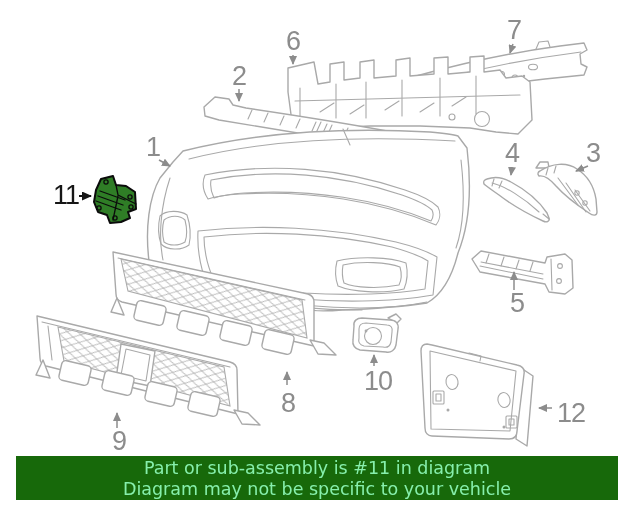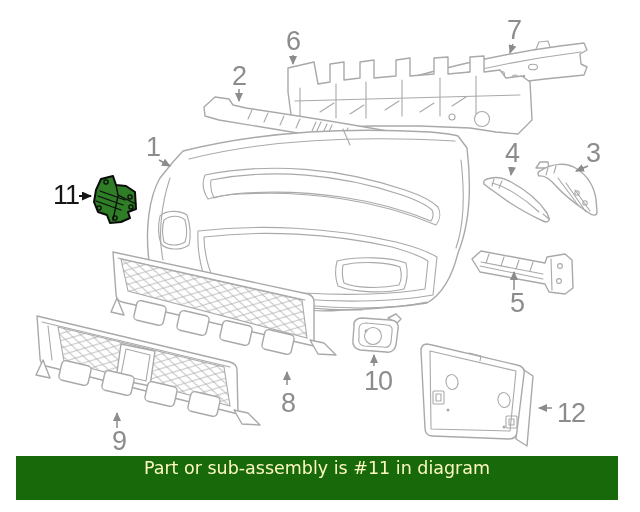--- a/index.html
+++ b/index.html
@@ -11,21 +11,21 @@
   .dot{fill:#a9a9a9;stroke:none;}
   .mesh{fill:url(#mesh);stroke:#ababab;stroke-width:1.1;}
   .lbl{font-family:"Liberation Sans","DejaVu Sans",sans-serif;font-size:27px;fill:#8c8c8c;
        letter-spacing:-1px;text-anchor:middle;}
   .lbl11{fill:#161616;}
   .arrow{stroke:#8c8c8c;stroke-width:1.5;fill:none;}
   .arrow11{stroke:#161616;stroke-width:2;fill:none;}
   .green{fill:#2f7d26;stroke:#0b0b0b;stroke-width:2;stroke-linejoin:round;}
   .greendet{stroke:#0b0b0b;stroke-width:1.3;fill:none;stroke-linecap:round;}
   .banner{position:absolute;left:16px;top:456px;width:602px;height:44px;background:#17690a;
-          color:#fef9c3;text-align:center;font-size:17.5px;line-height:20.5px;padding-top:2px;
+          color:#86efac;text-align:center;font-size:17.5px;line-height:20.5px;padding-top:2px;
           box-sizing:border-box;}
 </style>
 </head>
 <body>
 
 <div class="page">
   <svg width="640" height="512" viewBox="0 0 640 512">
     <defs>
       <pattern id="mesh" width="14" height="8" patternUnits="userSpaceOnUse" patternTransform="rotate(13)">
         <path d="M0,4 L7,0 L14,4 L7,8 Z" fill="none" stroke="#b9b9b9" stroke-width="1"></path>
@@ -201,14 +201,15 @@
       <text class="lbl" x="288" y="412">8</text>
       <text class="lbl" x="119" y="450">9</text>
       <text class="lbl" x="378" y="390">10</text>
       <text class="lbl lbl11" x="66" y="204">11</text>
       <text class="lbl" x="571" y="422">12</text>
     </g>
   </svg>
 
   <div class="banner">
     <div>Part or sub-assembly is #11 in diagram</div>
+    <div>Diagram may not be specific to your vehicle</div>
   </div>
 </div>
 
 </body></html>

